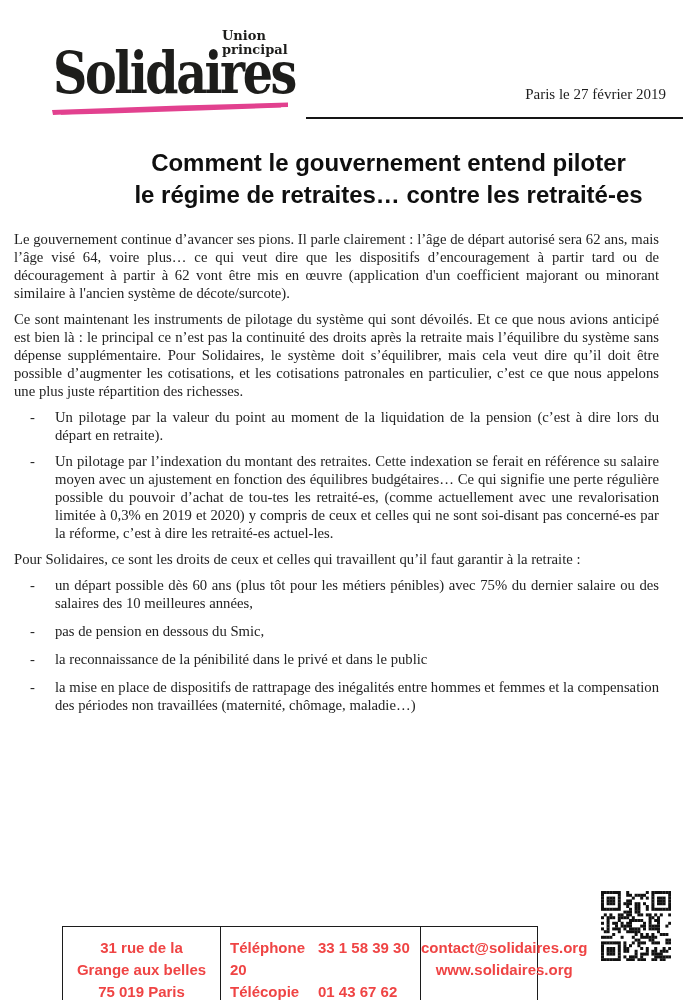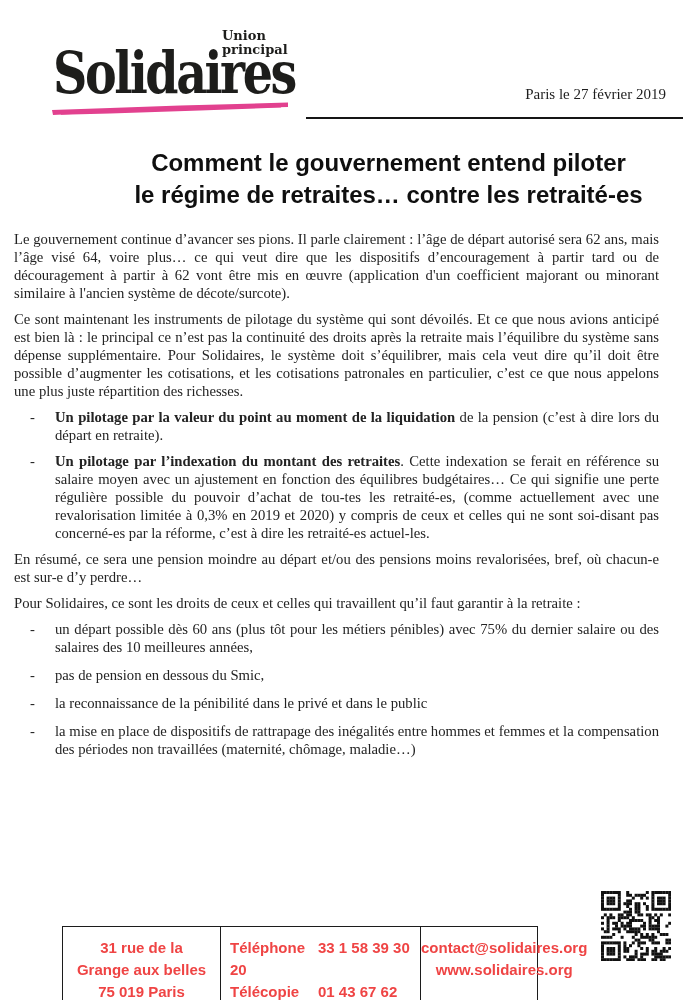--- a/index.html
+++ b/index.html
@@ -48,21 +48,21 @@
   
   .content{
     position:absolute;left:14px;top:230px;width:645px;
     font-size:14.7px;line-height:18px;
     text-align:justify;
   }
   .content p{margin:0 0 8px 0;}
   .bullet{display:flex;margin:0 0 8px 0;}
   .bullet .marker{width:16px;flex:0 0 16px;text-align:left;padding-left:16px;box-sizing:content-box;}
   .bullet .bullet-text{flex:1;margin-left:9px;text-align:justify;}
-  .b{font-weight:bold;}
+  .b{font-weight:normal;}
   .list2 .bullet{margin-bottom:10px;}
   
   .footer-box{
     position:absolute;left:62px;top:926px;width:476px;height:86px;
     border:1.5px solid #1c1c1c;
     display:grid;grid-template-columns:157px 201px 1fr;
     font-family:"Liberation Sans", sans-serif;
     font-weight:bold;font-size:15px;line-height:22px;color:#ef4444;
     box-sizing:border-box;
   }
@@ -106,21 +106,20 @@
       <div class="bullet">
         <span class="marker">-</span>
         <div class="bullet-text"><span class="b">Un pilotage par la valeur du point au moment de la liquidation</span><span> de la pension (c’est à dire lors du départ en retraite).</span></div>
       </div>
       <div class="bullet">
         <span class="marker">-</span>
         <div class="bullet-text"><span class="b">Un pilotage par l’indexation du montant des retraites</span><span>. Cette indexation se ferait en référence su salaire moyen avec un ajustement en fonction des équilibres budgétaires… Ce qui signifie une perte régulière possible du pouvoir d’achat de tou-tes les retraité-es, (comme actuellement avec une revalorisation limitée à 0,3% en 2019 et 2020) y compris de ceux et celles qui ne sont soi-disant pas concerné-es par la réforme, c’est à dire les retraité-es actuel-les.</span></div>
       </div>
     </div>
 
-    <p>En résumé, ce sera une pension moindre au départ et/ou des pensions moins revalorisées, bref, où chacun-e est sur-e d’y perdre…</p>
     <p>Pour Solidaires, ce sont les droits de ceux et celles qui travaillent qu’il faut garantir à la retraite :</p>
 
     <div class="list2">
       <div class="bullet">
         <span class="marker">-</span>
         <div class="bullet-text">un départ possible dès 60 ans (plus tôt pour les métiers pénibles) avec 75% du dernier salaire ou des salaires des 10 meilleures années,</div>
       </div>
       <div class="bullet">
         <span class="marker">-</span>
         <div class="bullet-text">pas de pension en dessous du Smic,</div>

